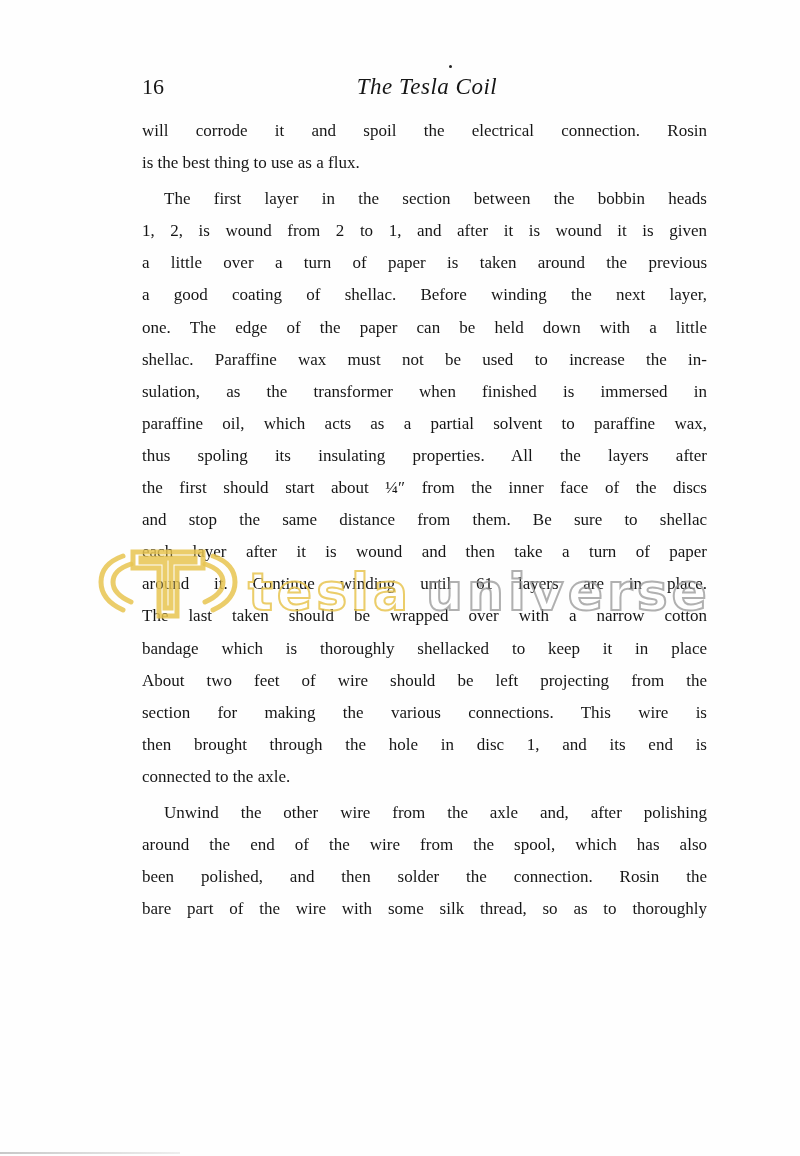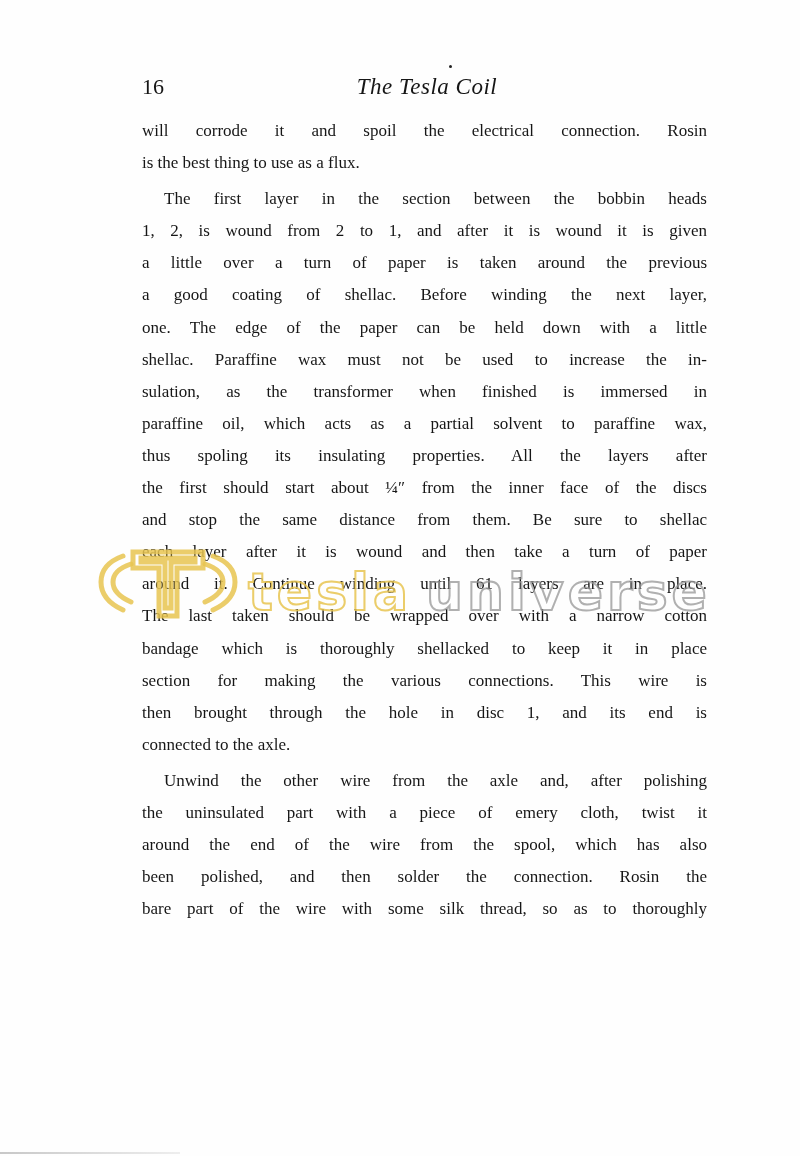--- a/index.html
+++ b/index.html
@@ -54,28 +54,28 @@
         <div class="line">shellac. Paraffine wax must not be used to increase the in-</div>
         <div class="line">sulation, as the transformer when finished is immersed in</div>
         <div class="line">paraffine oil, which acts as a partial solvent to paraffine wax,</div>
         <div class="line">thus spoling its insulating properties. All the layers after</div>
         <div class="line">the first should start about ¼″ from the inner face of the discs</div>
         <div class="line">and stop the same distance from them. Be sure to shellac</div>
         <div class="line">each layer after it is wound and then take a turn of paper</div>
         <div class="line">around it. Continue winding until 61 layers are in place.</div>
         <div class="line">The last taken should be wrapped over with a narrow cotton</div>
         <div class="line">bandage which is thoroughly shellacked to keep it in place</div>
+        <div class="line">About two feet of wire should be left projecting from the</div>
         <div class="line">section for making the various connections. This wire is</div>
         <div class="line">then brought through the hole in disc 1, and its end is</div>
         <div class="line last">connected to the axle.</div>
       </div>
       <div class="para-gap"></div>
       <div>
         <div class="line indent">Unwind the other wire from the axle and, after polishing</div>
-        <div class="line">the uninsulated part with a piece of emery cloth, twist it</div>
         <div class="line">around the end of the wire from the spool, which has also</div>
         <div class="line">been polished, and then solder the connection. Rosin the</div>
         <div class="line">bare part of the wire with some silk thread, so as to thoroughly</div>
       </div>
       <div class="para-gap"></div>
     </div>
 
   <div class="watermark">
     <svg width="150" height="86" viewBox="0 0 150 86" style="position:absolute;left:0;top:0;">
       <g fill="none" stroke="rgba(232,196,80,0.85)" stroke-width="5" stroke-linecap="round">

